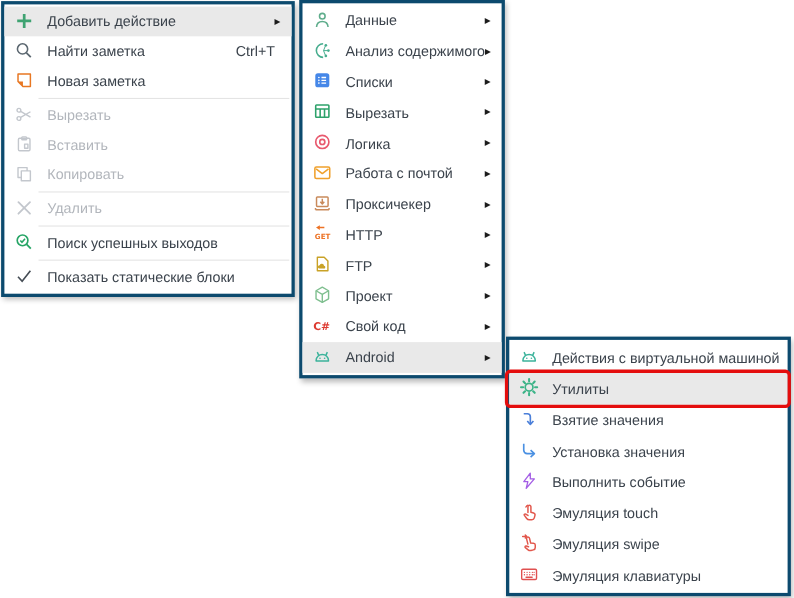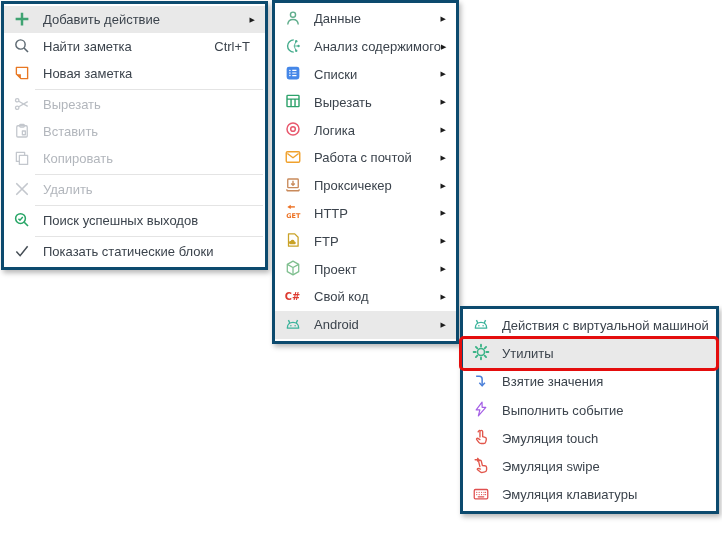--- a/index.html
+++ b/index.html
@@ -288,20 +288,29 @@
       <span class="ic">
         <svg viewBox="0 0 24 24" fill="none" stroke="#4a7fd9" stroke-width="2" stroke-linejoin="round">
           <path d="M5.5 5.5h4.3a3.7 3.7 0 0 1 3.7 3.7v8"></path>
           <path d="M9.8 14.3l3.7 4.2 3.7-4.2"></path>
         </svg>
       </span>
       <span class="lbl">Взятие значения</span>
     </div>
     <div class="row">
       <span class="ic">
+        <svg viewBox="0 0 24 24" fill="none" stroke="#4a90e2" stroke-width="2" stroke-linejoin="round">
+          <path d="M5.5 4.5v8a4 4 0 0 0 4 4h8"></path>
+          <path d="M13.8 12.3l4.6 4.2-4.6 4.2"></path>
+        </svg>
+      </span>
+      <span class="lbl">Установка значения</span>
+    </div>
+    <div class="row">
+      <span class="ic">
         <svg viewBox="0 0 24 24">
           <path d="M13.4 2.8L5.6 13.2h4.9l-2 8L18.4 9.8h-4.9z" stroke="#a45ee5" stroke-width="1.6" fill="none" stroke-linejoin="round"></path>
         </svg>
       </span>
       <span class="lbl">Выполнить событие</span>
     </div>
     <div class="row">
       <span class="ic">
         <svg viewBox="0 0 24 24" fill="none" stroke="#e2574c" stroke-width="1.8" stroke-linecap="round" stroke-linejoin="round">
           <path d="M10.6 12V5a1.8 1.8 0 0 1 3.6 0v6.5l3.3 1c1.2.4 1.9 1.6 1.6 2.8l-.8 3.1a3 3 0 0 1-2.9 2.3h-3.1a4 4 0 0 1-3.2-1.6l-2.8-3.7c-.8-1 .5-2.3 1.6-1.6l2.7 1.7"></path>

